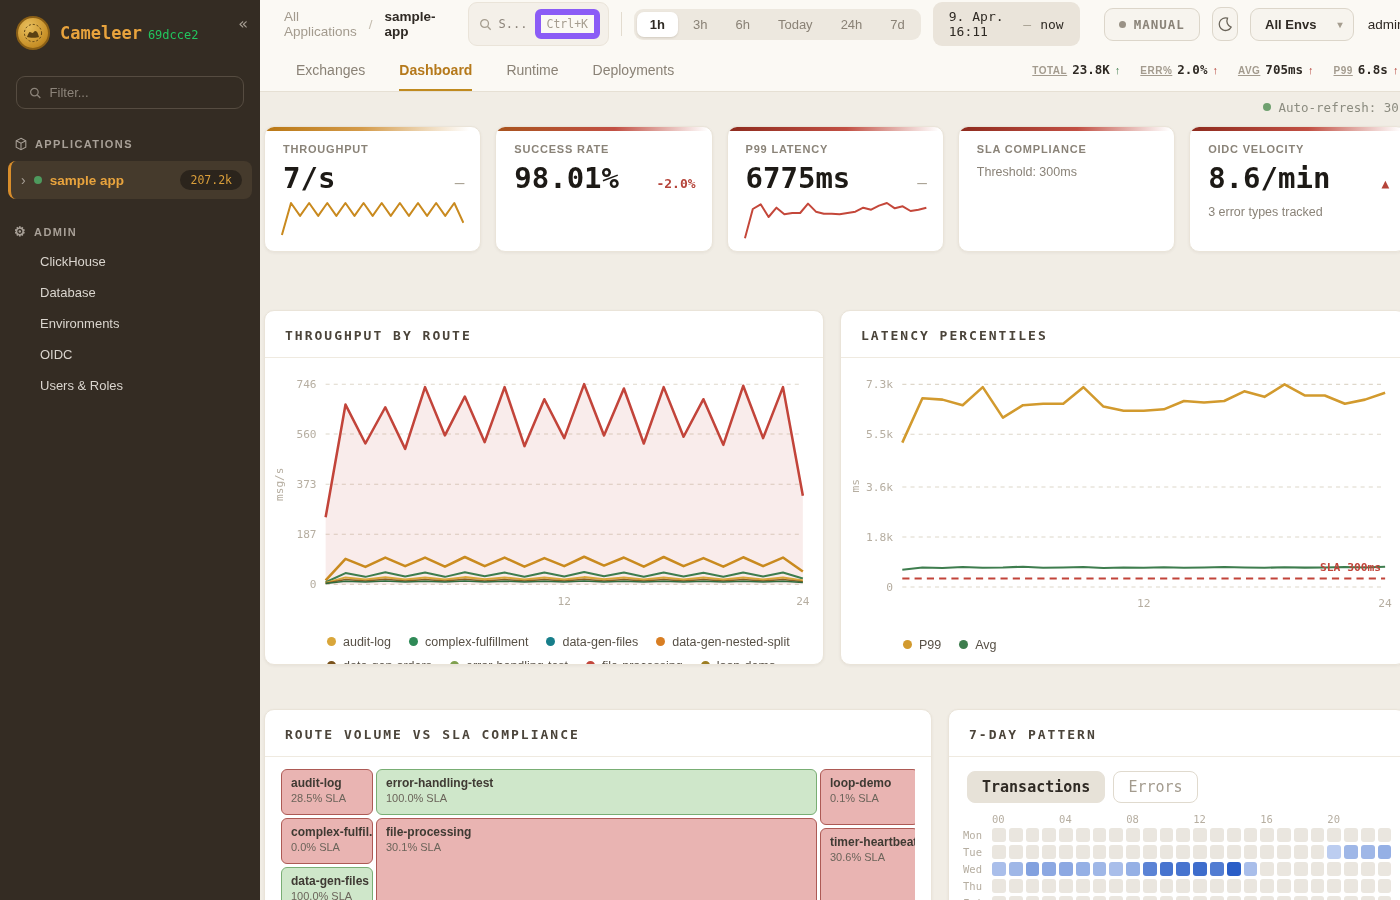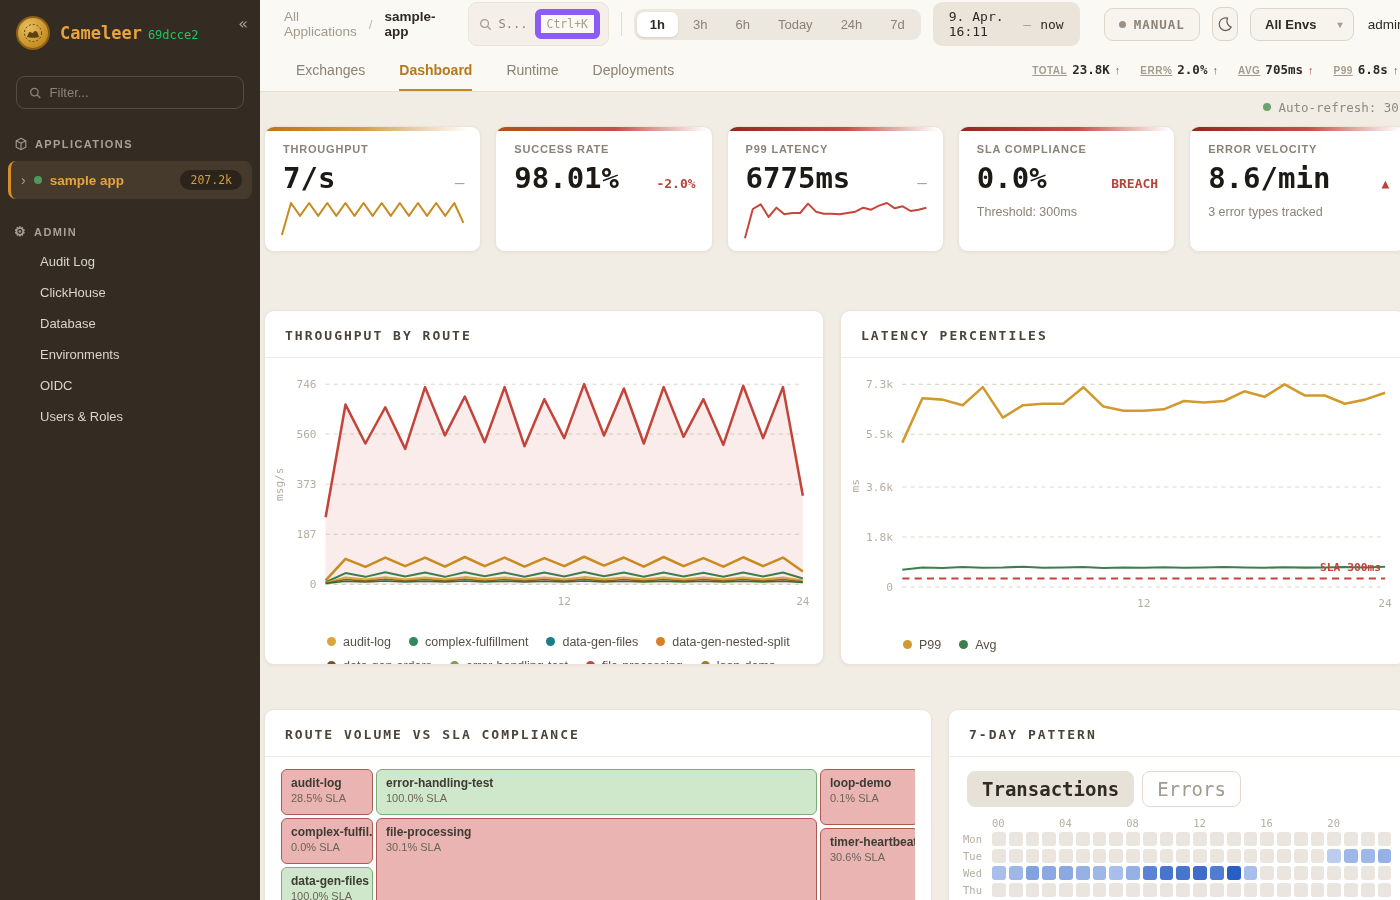--- a/index.html
+++ b/index.html
@@ -96,21 +96,21 @@
 
   .bottom-row { display:flex; gap:16px; margin:44px 2px 0 0; }
   .treemap-wrap { position:relative; margin:12px 16px 0 16px; height:170px; overflow:hidden; }
   .tm-cell { position:absolute; border-radius:6px; padding:6px 9px; overflow:hidden; cursor:pointer; }
   .tm-cell.breach { background:#E9B4B2; border:1.5px solid #AD5A55; }
   .tm-cell.ok { background:#CFE7CA; border:1.5px solid #79AE74; }
   .tm-name { font-size:12px; font-weight:bold; color:#3F3A33; white-space:nowrap; }
   .tm-sla { font-size:11px; color:#6B645A; margin-top:2px; white-space:nowrap; }
 
   .toggle-row { display:flex; gap:8px; margin:14px 16px 10px 18px; }
-  .toggle-btn { font-family:"DejaVu Sans Mono", monospace; font-size:19px; padding:6px 14px; border-radius:8px; cursor:pointer; }
+  .toggle-btn { font-family:"DejaVu Sans Mono", monospace; font-size:15px; padding:6px 14px; border-radius:8px; cursor:pointer; }
   .toggle-btn.active { background:#E7E2D8; color:#2F2A24; font-weight:bold; border:1px solid #E7E2D8; }
   .toggle-btn.inactive { background:#FFFFFF; color:#A39B8E; border:1px solid #E0DACE; }
   .heatmap { margin:4px 14px 0 14px; display:grid; grid-template-columns:26px repeat(24, 1fr); gap:3px; }
   .hm-hour { font-family:"DejaVu Sans Mono", monospace; font-size:10.5px; color:#B6AEA1; text-align:left; }
   .hm-day { font-family:"DejaVu Sans Mono", monospace; font-size:10.5px; color:#B6AEA1; display:flex; align-items:center; }
   .hm-cell { height:14px; border-radius:3px; }
 
   .scroll-strip { position:absolute; top:0; right:0; width:8px; bottom:0; background:#FFFFFF; }
   .scroll-thumb { position:absolute; top:100px; right:1px; width:6px; height:170px; border-radius:3px; background:#D8D2C6; }
 </style>
@@ -152,21 +152,20 @@
     <span class="dot-green"></span>
     <span class="app-name">sample app</span>
     <span class="app-badge mono">207.2k</span>
   </div>
 
   <div class="sb-section admin-sec">
     <span class="gear-glyph">⚙</span>
     <span>ADMIN</span>
   </div>
   <nav class="admin-list">
-      <div class="admin-item">Audit Log</div>
       <div class="admin-item">ClickHouse</div>
       <div class="admin-item">Database</div>
       <div class="admin-item">Environments</div>
       <div class="admin-item">OIDC</div>
       <div class="admin-item">Users &amp; Roles</div>
     </nav>
 
 </aside>
 
 <div class="main">
@@ -288,29 +287,25 @@
             <span class="kpi-value">6775ms</span>
             <span class="kpi-delta muted">–</span>
           </div>
         <div class="kpi-spark"><svg viewBox="0 0 200 44" preserveAspectRatio="none">
               <polyline points="1,39.333333333333336 9.608695652173912,10 18.217391304347824,5.333333333333336 26.82608695652174,18 35.43478260869565,8.666666666666671 44.04347826086956,15.333333333333336 52.65217391304348,14 61.2608695652174,14 69.8695652173913,4.666666666666671 78.47826086956522,12.666666666666668 87.08695652173913,14.666666666666664 95.69565217391305,14.666666666666664 104.30434782608695,15.333333333333336 112.91304347826086,14 121.5217391304348,12.666666666666668 130.1304347826087,8.666666666666671 138.7391304347826,10.666666666666668 147.3478260869565,6.666666666666664 155.95652173913044,4 164.56521739130434,9.333333333333336 173.17391304347825,7.333333333333336 181.78260869565216,12 190.3913043478261,10.666666666666668 199,8.666666666666671" fill="none" stroke="#C4473A" stroke-width="2" stroke-linejoin="round" vector-effect="non-scaling-stroke"></polyline>
             </svg></div>
       </div>
       <div class="card kpi-card">
         <div class="kpi-accent red"></div>
         <div class="kpi-label">SLA COMPLIANCE</div>
-        <div class="kpi-value-row">
-            <span class="kpi-value">0.0%</span>
-            <span class="kpi-delta bad">BREACH</span>
-          </div>
         <div class="kpi-sub">Threshold: 300ms</div>
       </div>
       <div class="card kpi-card">
         <div class="kpi-accent red"></div>
-        <div class="kpi-label">ERROR VELOCITY</div>
+        <div class="kpi-label">OIDC VELOCITY</div>
         <div class="kpi-value-row">
             <span class="kpi-value">8.6/min</span>
             <span class="kpi-delta bad">▲</span>
           </div>
         <div class="kpi-sub">3 error types tracked</div>
       </div>
     </div>
 
     <div class="charts-row">
       <div class="card" style="width:560px; height:355px; overflow:hidden;">

